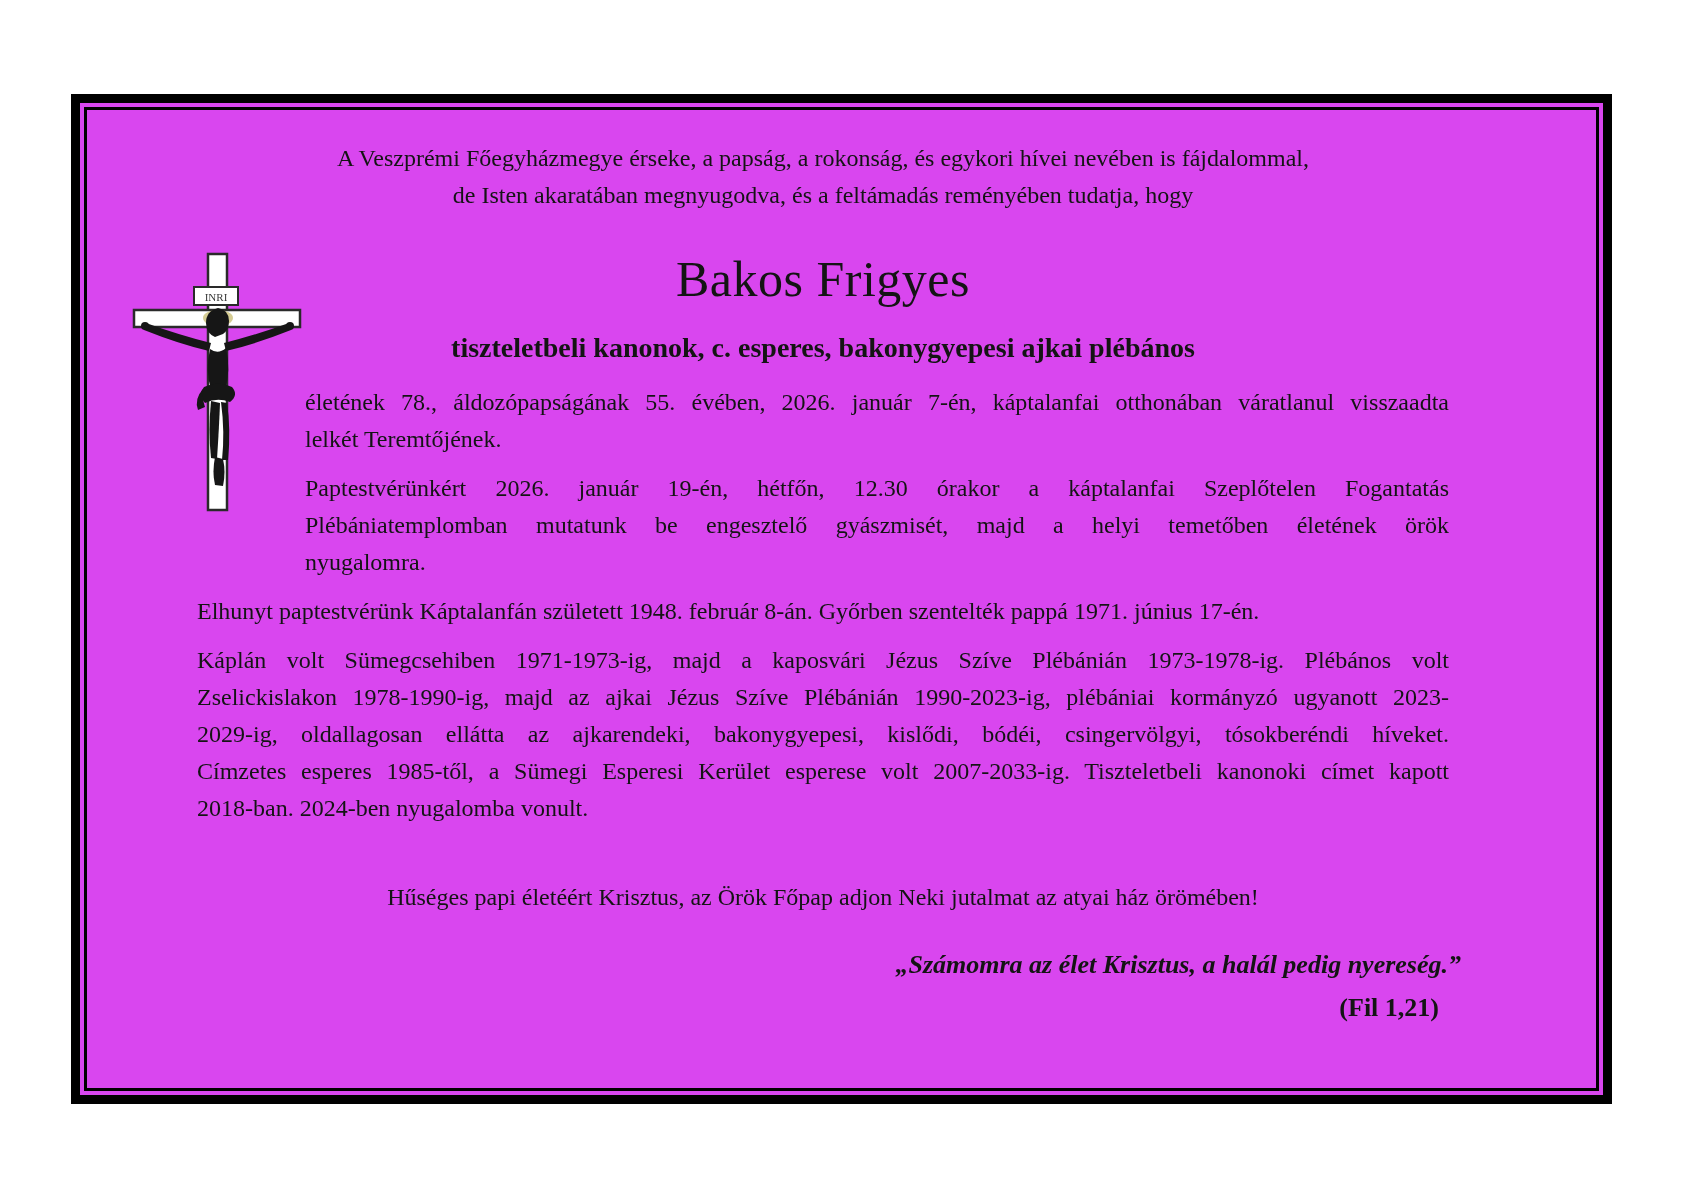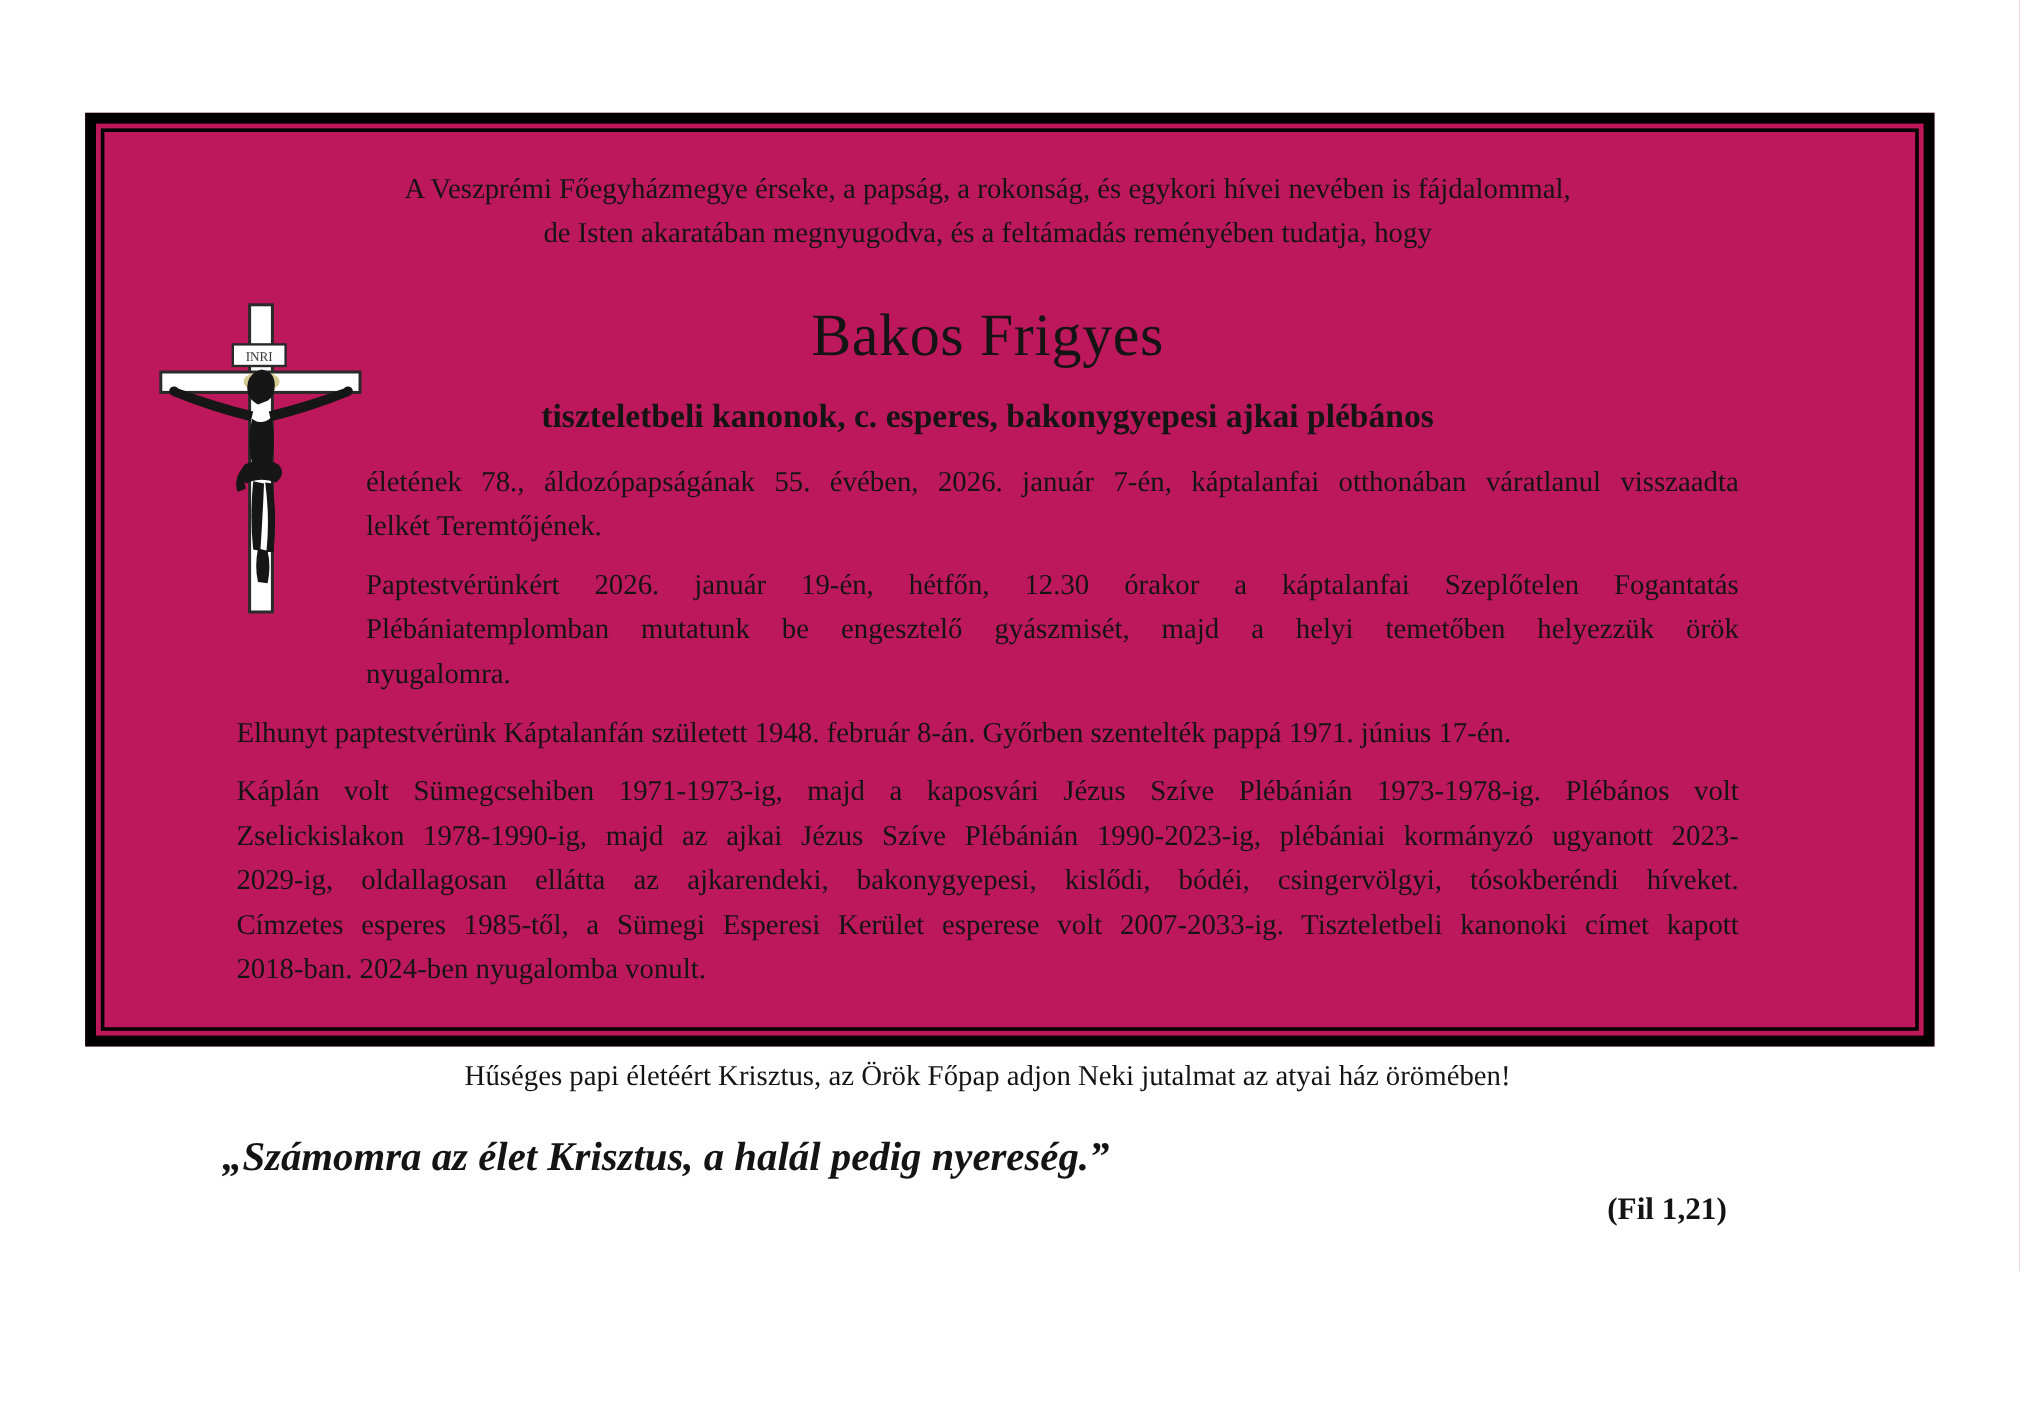--- a/index.html
+++ b/index.html
@@ -9,24 +9,24 @@
     width: 1683px;
     height: 1190px;
     font-family: "Liberation Serif", "DejaVu Serif", serif;
     color: #141414;
   }
   .card-outer {
     position: absolute;
     left: 71px;
     top: 94px;
     width: 1541px;
-    height: 778px;
+    height: 1010px;
     box-sizing: border-box;
     border: 9px solid var(--border, #000);
-    background: #be185d;
+    background: #d946ef;
   }
   .card-inner {
     position: absolute;
     inset: 4px;
     border: 3px solid var(--border, #000);
   }
   .content {
     position: absolute;
     inset: 0;
     padding: 30px 135px 0 98px;
@@ -58,23 +58,24 @@
   .para { margin: 12px; }
   .first-para { margin-top: 20px; }
   .indent { margin-left: 120px; }
   .closing {
     margin: 52px 0 0 0;
     text-align: center;
   }
   .dateline { margin: 28px 0 0 0; }
   .quote {
     margin: 30px 0 0 0;
+    text-align: right;
     font-weight: bold;
     font-style: italic;
-    font-size: 34px;
+    font-size: 26px;
   }
   .quote-ref {
     margin: 6px 22px 0 0;
     text-align: right;
     font-weight: bold;
     font-size: 26px;
   }
   .crucifix {
     position: absolute;
     left: 44px;
@@ -126,21 +127,21 @@
       <h1 class="name">Bakos Frigyes</h1>
       <h2 class="titles">tiszteletbeli kanonok, c. esperes, bakonygyepesi ajkai plébános</h2>
 
       <div class="para first-para indent">
         <div class="ln j">életének 78., áldozópapságának 55. évében, 2026. január 7-én, káptalanfai otthonában váratlanul visszaadta</div>
         <div class="ln">lelkét Teremtőjének.</div>
       </div>
 
       <div class="para indent">
         <div class="ln j">Paptestvérünkért 2026. január 19-én, hétfőn, 12.30 órakor a káptalanfai Szeplőtelen Fogantatás</div>
-        <div class="ln j">Plébániatemplomban mutatunk be engesztelő gyászmisét, majd a helyi temetőben helyezzük örök</div>
+        <div class="ln j">Plébániatemplomban mutatunk be engesztelő gyászmisét, majd a helyi temetőben életének örök</div>
         <div class="ln">nyugalomra.</div>
       </div>
 
       <div class="para">
         <div class="ln">Elhunyt paptestvérünk Káptalanfán született 1948. február 8-án. Győrben szentelték pappá 1971. június 17-én.</div>
       </div>
 
       <div class="para">
         <div class="ln j">Káplán volt Sümegcsehiben 1971-1973-ig, majd a kaposvári Jézus Szíve Plébánián 1973-1978-ig. Plébános volt</div>
         <div class="ln j">Zselickislakon 1978-1990-ig, majd az ajkai Jézus Szíve Plébánián 1990-2023-ig, plébániai kormányzó ugyanott 2023-</div>

